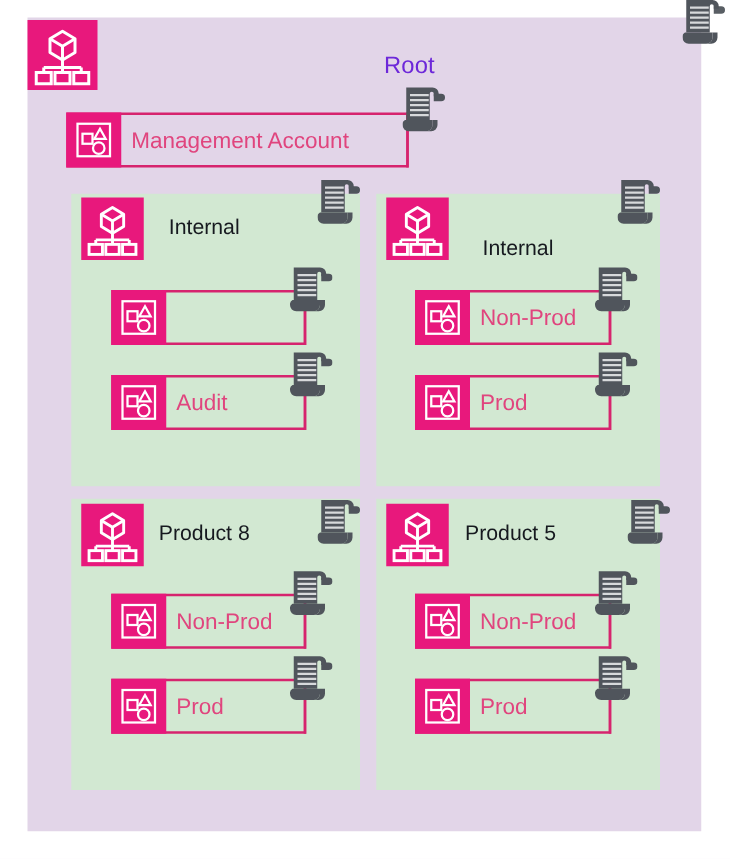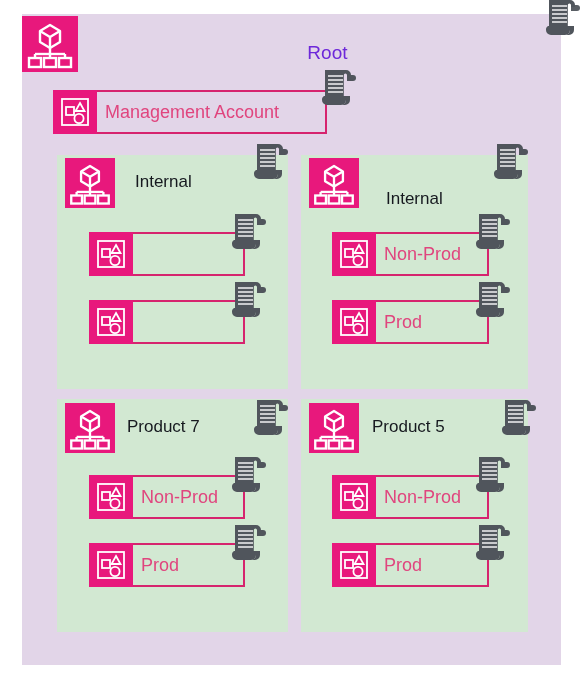--- a/index.html
+++ b/index.html
@@ -261,20 +261,21 @@
   <div class="acct-tile">
     <svg width="44" height="44" viewBox="0 0 44 44" aria-hidden="true">
       <g fill="none" stroke="#ffffff" stroke-width="1.8">
         <rect x="9" y="9" width="26" height="26"></rect>
         <rect x="13" y="17" width="8" height="8"></rect>
         <path d="M27 13 L31.5 21 L22.5 21 Z"></path>
         <circle cx="26" cy="28.5" r="4.6"></circle>
       </g>
     </svg>
   </div>
+  <div class="acct-name">Audit</div>
 </div>
 <div class="connector" style="left:243px; top:300px; width:2px; height:44px;"></div>
 <div class="scp" style="left:232px; top:280px;">
   <svg width="34" height="40" viewBox="0 0 34 40" aria-hidden="true">
     <g fill="#50555c">
       <path d="M3 2 h21 a5 5 0 0 1 5 5 v2 h-4 v-2 a1.6 1.6 0 0 0 -3.2 0 v21 h-18.8 z"></path>
       <path d="M25 7 h6 a3 3 0 0 1 3 3 v0 a3 3 0 0 1 -3 3 h-6 z"></path>
       <path d="M2 28 h22 v4 a5 5 0 0 1 -5 5 h-14 a5 5 0 0 1 -5 -5 a4 4 0 0 1 2 -4 z"></path>
       <path d="M24 28 h4 v4 a5 5 0 0 1 -5 5 h-4 a5 5 0 0 0 5 -5 z"></path>
     </g>
@@ -402,21 +403,21 @@
     <g fill="none" stroke="#ffffff" stroke-width="2.6">
       <path d="M28 32 L28 38"></path>
         <path d="M13 38 L43 38"></path>
       <path d="M13 38 L13 42 M28 38 L28 42 M43 38 L43 42"></path>
       <rect x="7" y="42" width="12" height="9"></rect>
       <rect x="22" y="42" width="12" height="9"></rect>
       <rect x="37" y="42" width="12" height="9"></rect>
     </g>
   </svg>
 </div>
-<div class="ou-label" style="left:127px; top:417px;">Product 7</div>
+<div class="ou-label" style="left:127px; top:417px;">Product 8</div>
 <div class="scp" style="left:254px; top:398px;">
   <svg width="34" height="40" viewBox="0 0 34 40" aria-hidden="true">
     <g fill="#50555c">
       <path d="M3 2 h21 a5 5 0 0 1 5 5 v2 h-4 v-2 a1.6 1.6 0 0 0 -3.2 0 v21 h-18.8 z"></path>
       <path d="M25 7 h6 a3 3 0 0 1 3 3 v0 a3 3 0 0 1 -3 3 h-6 z"></path>
       <path d="M2 28 h22 v4 a5 5 0 0 1 -5 5 h-14 a5 5 0 0 1 -5 -5 a4 4 0 0 1 2 -4 z"></path>
       <path d="M24 28 h4 v4 a5 5 0 0 1 -5 5 h-4 a5 5 0 0 0 5 -5 z"></path>
     </g>
     <g stroke="#d7d9db" stroke-width="1.8">
       <path d="M6 8 h15"></path>

